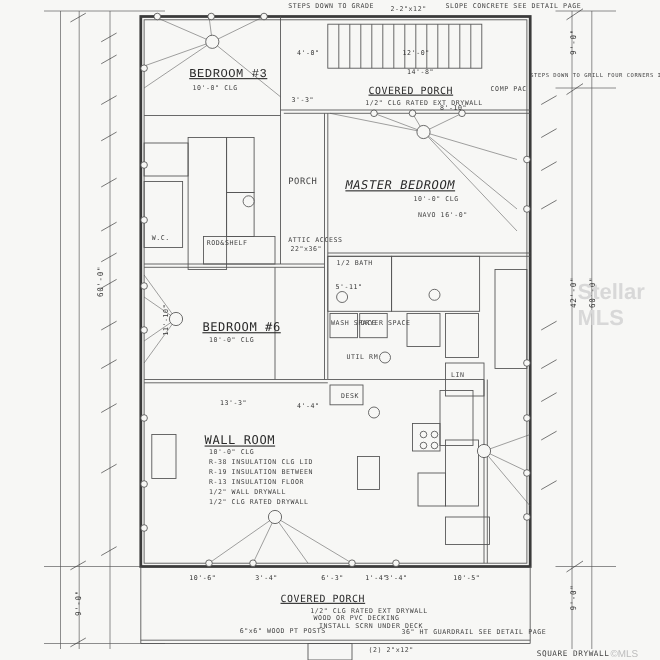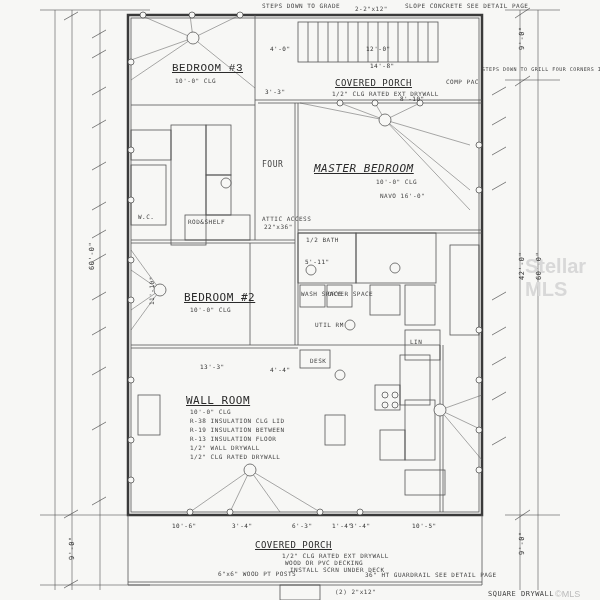--- a/index.html
+++ b/index.html
@@ -213,40 +213,40 @@
   </g>
 </svg>
 
 <div class="lbl room" style="left:172px;top:62px;font-family:Liberation Mono, monospace;">BEDROOM #3</div>
 <div class="lbl small" style="left:175px;top:77px;">10'-0" CLG</div>
 
 <div class="lbl room" style="left:314px;top:162px;font-style:italic;">MASTER BEDROOM</div>
 <div class="lbl small" style="left:376px;top:178px;">10'-0" CLG</div>
 <div class="lbl small" style="left:380px;top:192px;">NAVO 16'-0"</div>
 
-<div class="lbl room" style="left:184px;top:291px;">BEDROOM #2</div>
+<div class="lbl room" style="left:184px;top:291px;">BEDROOM #6</div>
 <div class="lbl small" style="left:190px;top:306px;">10'-0" CLG</div>
 
 <div class="lbl room" style="left:186px;top:394px;">WALL ROOM</div>
 <div class="lbl note" style="left:190px;top:408px;">10'-0" CLG</div>
 <div class="lbl note" style="left:190px;top:417px;">R-38 INSULATION CLG LID</div>
 <div class="lbl note" style="left:190px;top:426px;">R-19 INSULATION BETWEEN</div>
 <div class="lbl note" style="left:190px;top:435px;">R-13 INSULATION FLOOR</div>
 <div class="lbl note" style="left:190px;top:444px;">1/2" WALL DRYWALL</div>
 <div class="lbl note" style="left:190px;top:453px;">1/2" CLG RATED DRYWALL</div>
 
 <div class="lbl room" style="left:335px;top:78px;font-size:9px;">COVERED PORCH</div>
 <div class="lbl small" style="left:332px;top:90px;">1/2" CLG RATED EXT DRYWALL</div>
 
 <div class="lbl room" style="left:255px;top:540px;font-size:9px;">COVERED PORCH</div>
 <div class="lbl note" style="left:282px;top:552px;">1/2" CLG RATED EXT DRYWALL</div>
 <div class="lbl note" style="left:285px;top:559px;">WOOD OR PVC DECKING</div>
 <div class="lbl note" style="left:290px;top:566px;">INSTALL SCRN UNDER DECK</div>
 
-<div class="lbl small" style="left:262px;top:160px;font-size:8px;">FOUR</div>
+<div class="lbl small" style="left:262px;top:160px;font-size:8px;">PORCH</div>
 <div class="lbl small" style="left:306px;top:236px;">1/2 BATH</div>
 <div class="lbl small" style="left:315px;top:321px;">UTIL RM</div>
 <div class="lbl small" style="left:262px;top:215px;">ATTIC ACCESS</div>
 <div class="lbl small" style="left:264px;top:223px;">22"x36"</div>
 <div class="lbl small" style="left:446px;top:78px;">COMP PAC</div>
 
 <div class="lbl small" style="left:301px;top:290px;">WASH SPACE</div>
 <div class="lbl small" style="left:328px;top:290px;">DRYER SPACE</div>
 <div class="lbl small" style="left:138px;top:213px;">W.C.</div>
 <div class="lbl small" style="left:188px;top:218px;">ROD&amp;SHELF</div>

